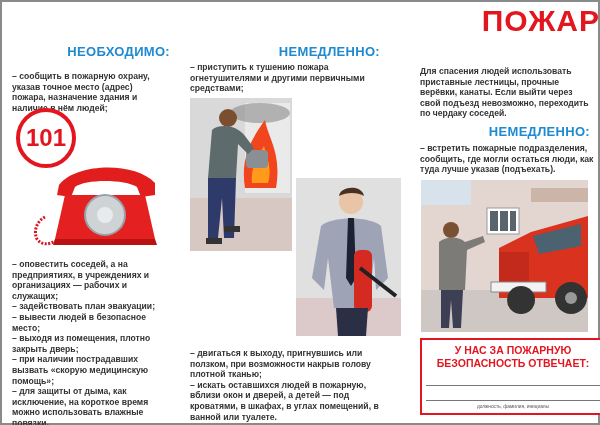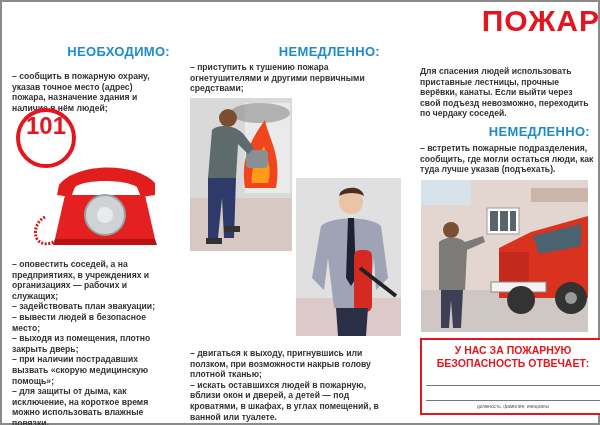--- a/index.html
+++ b/index.html
@@ -2,21 +2,21 @@
 <html><head>
 <meta charset="utf-8">
 <style>
   * { margin: 0; padding: 0; box-sizing: border-box; }
   html, body { width: 600px; height: 425px; background: #ffffff; overflow: hidden; }
   body { font-family: "Liberation Sans", sans-serif; color: #222; position: relative; }
   .frame { position: absolute; left: 0; top: 0; width: 600px; height: 425px; border: 2px solid #8a8a8a; background: #fff; }
   .title { position: absolute; left: 0; width: 600px; top: 4px; text-align: right; color: #e3161f; font-weight: bold; font-size: 30px; letter-spacing: 1px; }
   .h2 { position: absolute; color: #1e8bd0; font-weight: bold; font-size: 13px; text-align: right; letter-spacing: 0.3px; }
   .txt { position: absolute; font-size: 8.6px; line-height: 10.6px; font-weight: bold; color: #333; white-space: pre-line; }
-  .badge { position: absolute; left: 16px; top: 108px; width: 60px; height: 60px; border: 4px solid #e3161f; border-radius: 50%; display: flex; align-items: flex-start; justify-content: center; color: #e3161f; font-weight: bold; font-size: 24px; }
+  .badge { position: absolute; left: 16px; top: 108px; width: 60px; height: 60px; border: 4px solid #e3161f; border-radius: 50%; display: flex; align-items: center; justify-content: center; color: #e3161f; font-weight: bold; font-size: 24px; }
   .pic { position: absolute; overflow: hidden; }
   .sign { position: absolute; left: 420px; top: 338px; width: 186px; height: 77px; border: 2px solid #e3161f; background: #fff; }
   .sign-title { color: #e3161f; font-weight: bold; font-size: 10.5px; text-align: center; line-height: 13px; margin-top: 4px; }
   .sign-line { position: absolute; left: 4px; right: 4px; height: 1px; background: #777; }
   .sign-cap { position: absolute; left: 0; right: 0; bottom: 4px; text-align: center; font-size: 4.8px; color: #555; }
 </style>
 </head>
 <body>
 
 <div class="frame"></div>

